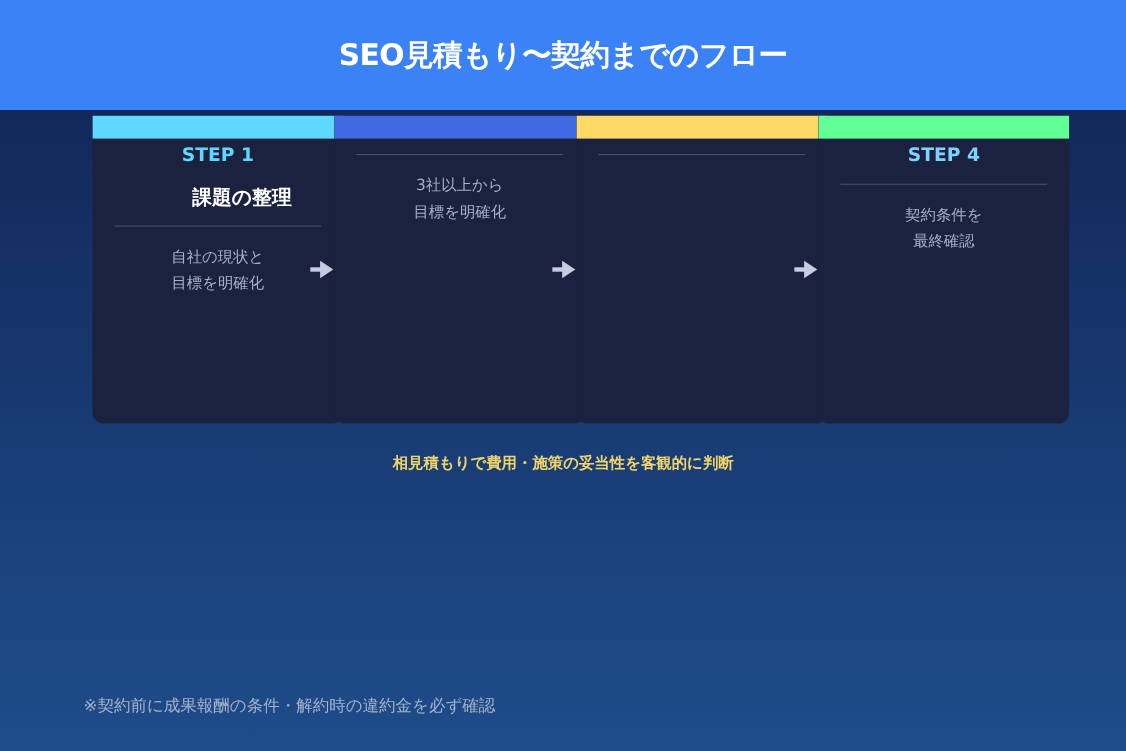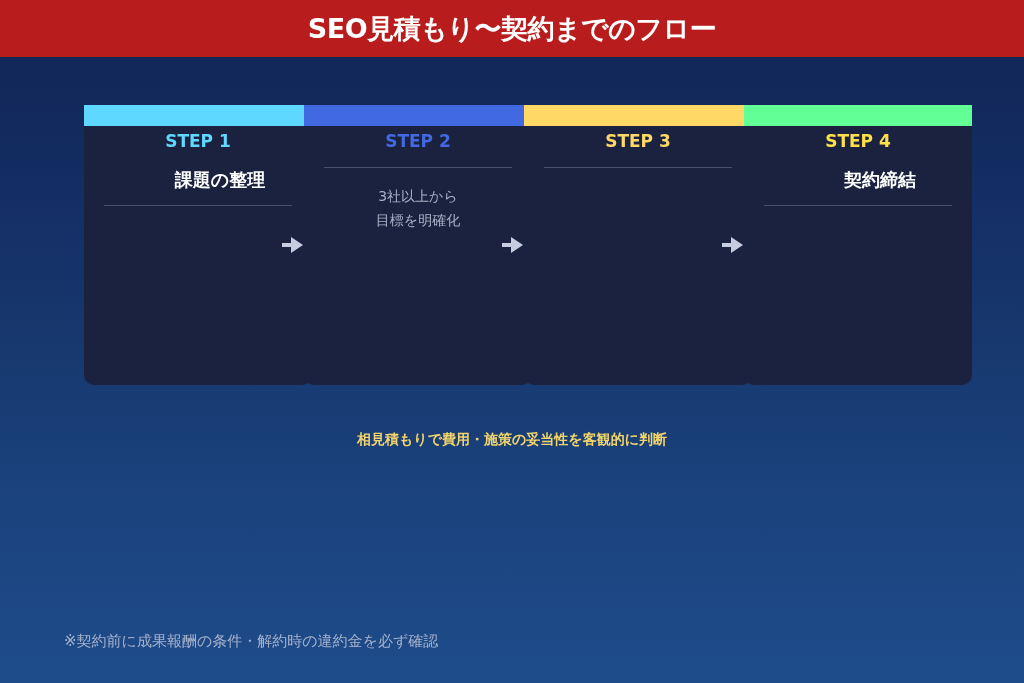--- a/index.html
+++ b/index.html
@@ -1,73 +1,74 @@
 <!DOCTYPE html>
 <html><head>
 <meta charset="utf-8">
 <style>
   html,body{margin:0;padding:0;}
   body{width:1024px;height:683px;overflow:hidden;font-family:"DejaVu Sans","Liberation Sans",sans-serif;
     background:linear-gradient(180deg,#12275a 80px,#16356b 300px,#1b447f 520px,#1e4c8a 683px);position:relative;}
-  .header{position:absolute;left:0;top:0;width:1024px;height:57px;background:#b91c1c;display:flex;align-items:center;justify-content:center;}
+  .header{position:absolute;left:0;top:0;width:1024px;height:100px;background:#3b82f6;display:flex;align-items:center;justify-content:center;}
   .header h1{margin:0;color:#fff;font-size:27px;font-weight:bold;letter-spacing:-0.5px;}
   .card{position:absolute;top:105px;width:228px;height:280px;background:#1a2240;border-radius:0 0 10px 10px;overflow:hidden;}
   .bar{height:21px;width:100%;}
   .step{text-align:center;font-weight:bold;font-size:17px;margin-top:3px;height:24px;line-height:24px;}
   .title{text-align:center;color:#fff;font-weight:bold;font-size:18px;margin-top:16px;line-height:22px;padding-left:44px;}
   .divider{margin:14px 20px 0 20px;height:1px;background:#48506e;}
   .desc{text-align:center;color:#a9b0c6;font-size:14px;line-height:24px;margin-top:16px;white-space:pre-line;}
   .arrow{position:absolute;top:236px;width:22px;height:18px;}
-  .note{position:absolute;top:412px;left:0;width:1024px;text-align:center;color:#f2d46a;font-weight:bold;font-size:14px;margin-top:19px;}
-  .foot{position:absolute;top:632px;left:64px;color:#a6b2cc;font-size:15px;}
+  .note{position:absolute;top:412px;left:0;width:1024px;text-align:center;color:#f2d46a;font-weight:bold;font-size:14px;}
+  .foot{position:absolute;top:632px;left:76px;color:#a6b2cc;font-size:15px;}
 </style>
 </head>
 <body>
 
 <div class="header">
   <h1>SEO見積もり〜契約までのフロー</h1>
 </div>
 
 <div class="card" style="left:84px">
   <div class="bar" style="background:#5fd8ff"></div>
   <div class="step" style="color:#5fd8ff">STEP 1</div>
   <div class="title">課題の整理</div>
   <div class="divider"></div>
+  <div class="desc">自社の現状と
+目標を明確化</div>
 </div>
 
 <svg class="arrow" style="left:282px" viewBox="0 0 22 18">
     <rect x="0" y="7" width="10" height="4" fill="#c8cce0"></rect>
     <polygon points="9,1 21,9 9,17" fill="#c8cce0"></polygon>
   </svg>
 
 <div class="card" style="left:304px">
   <div class="bar" style="background:#4169e1"></div>
-  <div class="step" style="color:#4169e1">STEP 2</div>
   <div class="divider"></div>
   <div class="desc">3社以上から
 目標を明確化</div>
 </div>
 
 <svg class="arrow" style="left:502px" viewBox="0 0 22 18">
     <rect x="0" y="7" width="10" height="4" fill="#c8cce0"></rect>
     <polygon points="9,1 21,9 9,17" fill="#c8cce0"></polygon>
   </svg>
 
 <div class="card" style="left:524px">
   <div class="bar" style="background:#ffd865"></div>
-  <div class="step" style="color:#ffd865">STEP 3</div>
   <div class="divider"></div>
 </div>
 
 <svg class="arrow" style="left:722px" viewBox="0 0 22 18">
     <rect x="0" y="7" width="10" height="4" fill="#c8cce0"></rect>
     <polygon points="9,1 21,9 9,17" fill="#c8cce0"></polygon>
   </svg>
 
 <div class="card" style="left:744px">
   <div class="bar" style="background:#62ff96"></div>
-  <div class="step" style="color:#fde047">STEP 4</div>
-  <div class="title">契約締結</div>
+  <div class="step" style="color:#7dd3fc">STEP 4</div>
   <div class="divider"></div>
+  <div class="desc">契約条件を
+最終確認</div>
 </div>
 
 <div class="note">相見積もりで費用・施策の妥当性を客観的に判断</div>
 <div class="foot">※契約前に成果報酬の条件・解約時の違約金を必ず確認</div>
 
 </body></html>

